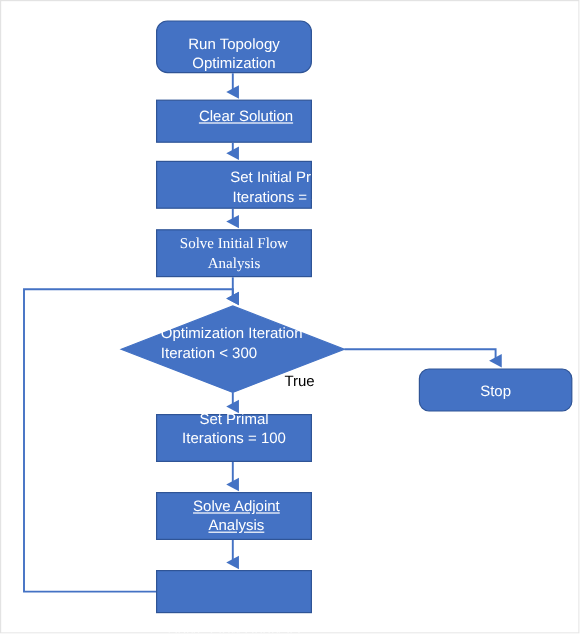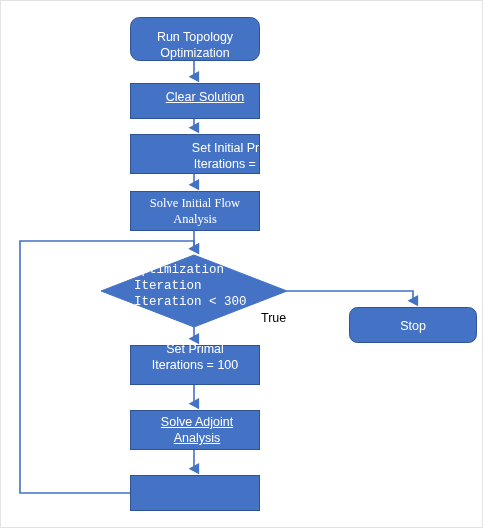--- a/index.html
+++ b/index.html
@@ -108,28 +108,28 @@
 Optimization</div>
 
   <div class="node-label" style="left:139px; top:82px; width:130px; height:28px;text-decoration:underline;">Clear Solution</div>
 
   <div class="node-label" style="left:124px; top:133px; width:130px; height:44px;margin-left:47px;">Set Initial Primal
 Iterations = 300</div>
 
   <div class="node-label" style="left:129px; top:190px; width:130px; height:40px;font-family:Liberation Serif, serif;">Solve Initial Flow
 Analysis</div>
 
-  <div class="node-label left-align" style="left:133px; top:267px; width:160px; height:36px;font-family:Liberation Mono, monospace;">Optimization Iteration
+  <div class="node-label left-align" style="left:133px; top:267px; width:160px; height:36px;">Optimization Iteration
 Iteration &lt; 300</div>
 
   <div class="node-label" style="left:348px; top:306px; width:128px; height:38px;">Stop</div>
 
   <div class="node-label" style="left:129px; top:344px; width:130px; height:24px;">Set Primal
 Iterations = 100</div>
 
   <div class="node-label" style="left:129px; top:409px; width:134px; height:40px;text-decoration:underline;">Solve Adjoint
 Analysis</div>
 
   <div class="node-label" style="left:129px; top:474px; width:130px; height:36px;margin-top:32px;">Solve Flow Analysis</div>
 
-  <div class="edge-label" style="left:236px; top:310px;margin-left:24px;">True</div>
+  <div class="edge-label" style="left:236px; top:310px;">True</div>
 
 </div>
 
 </body></html>

